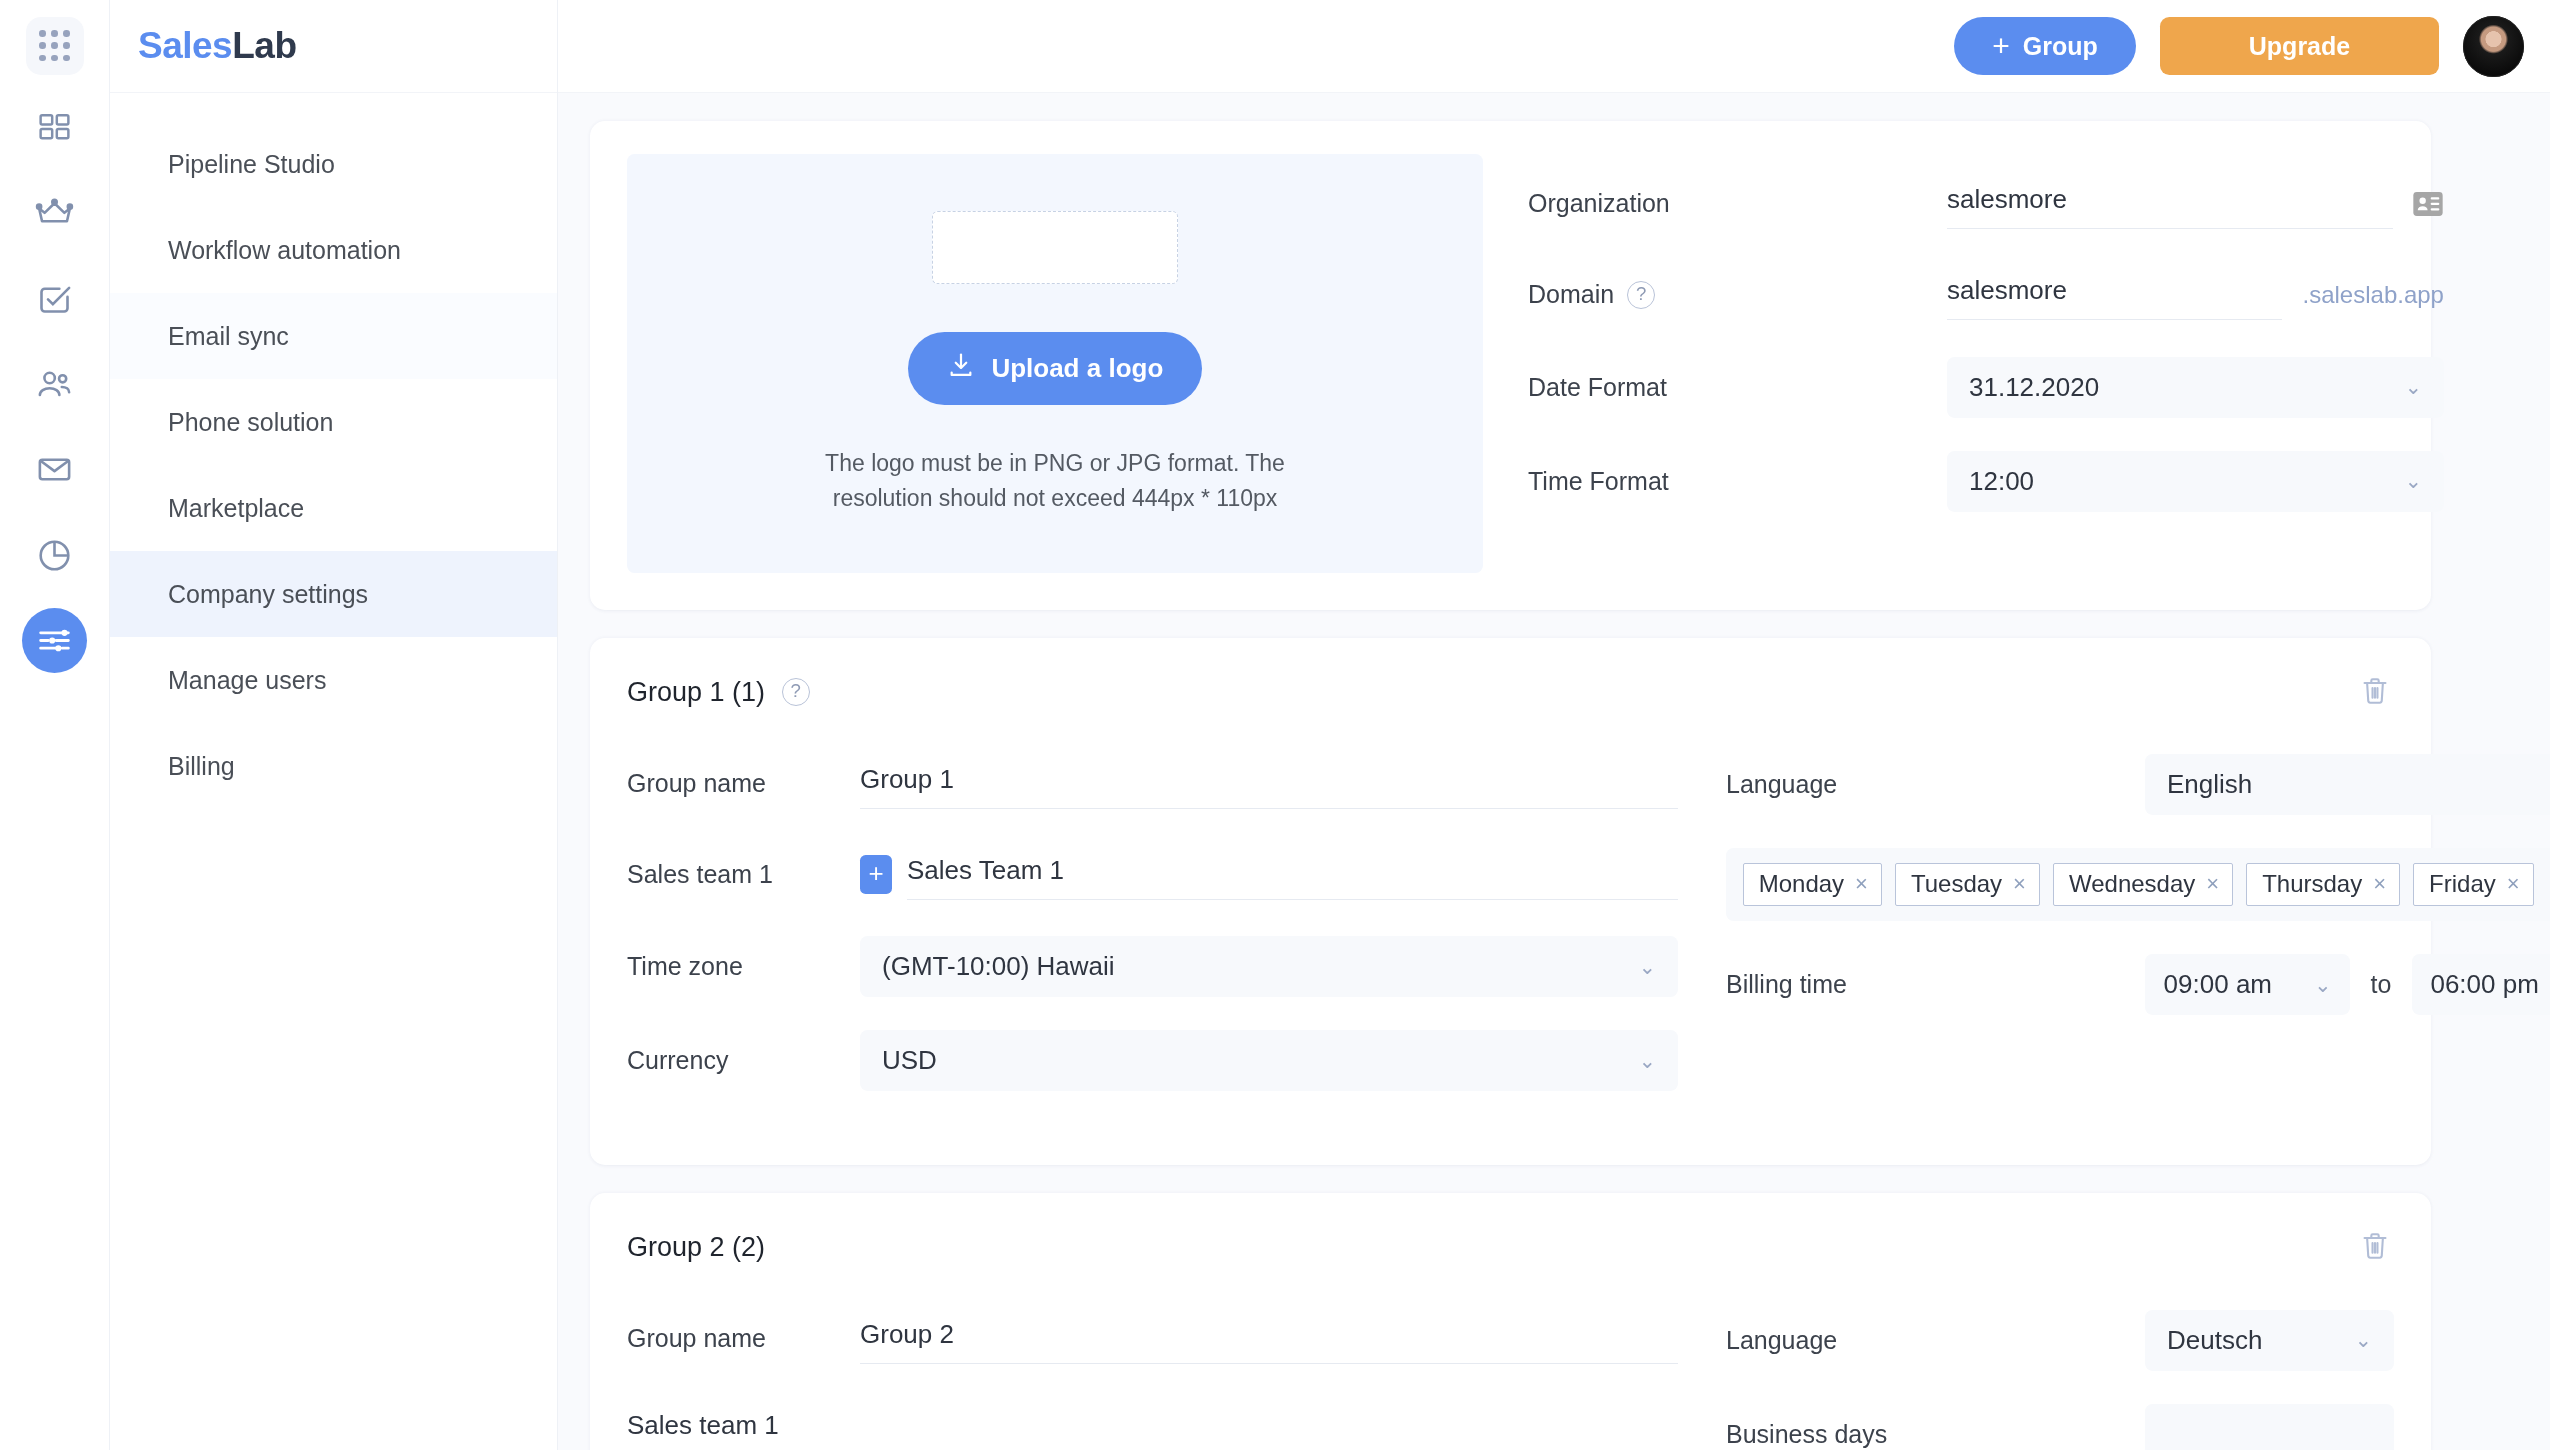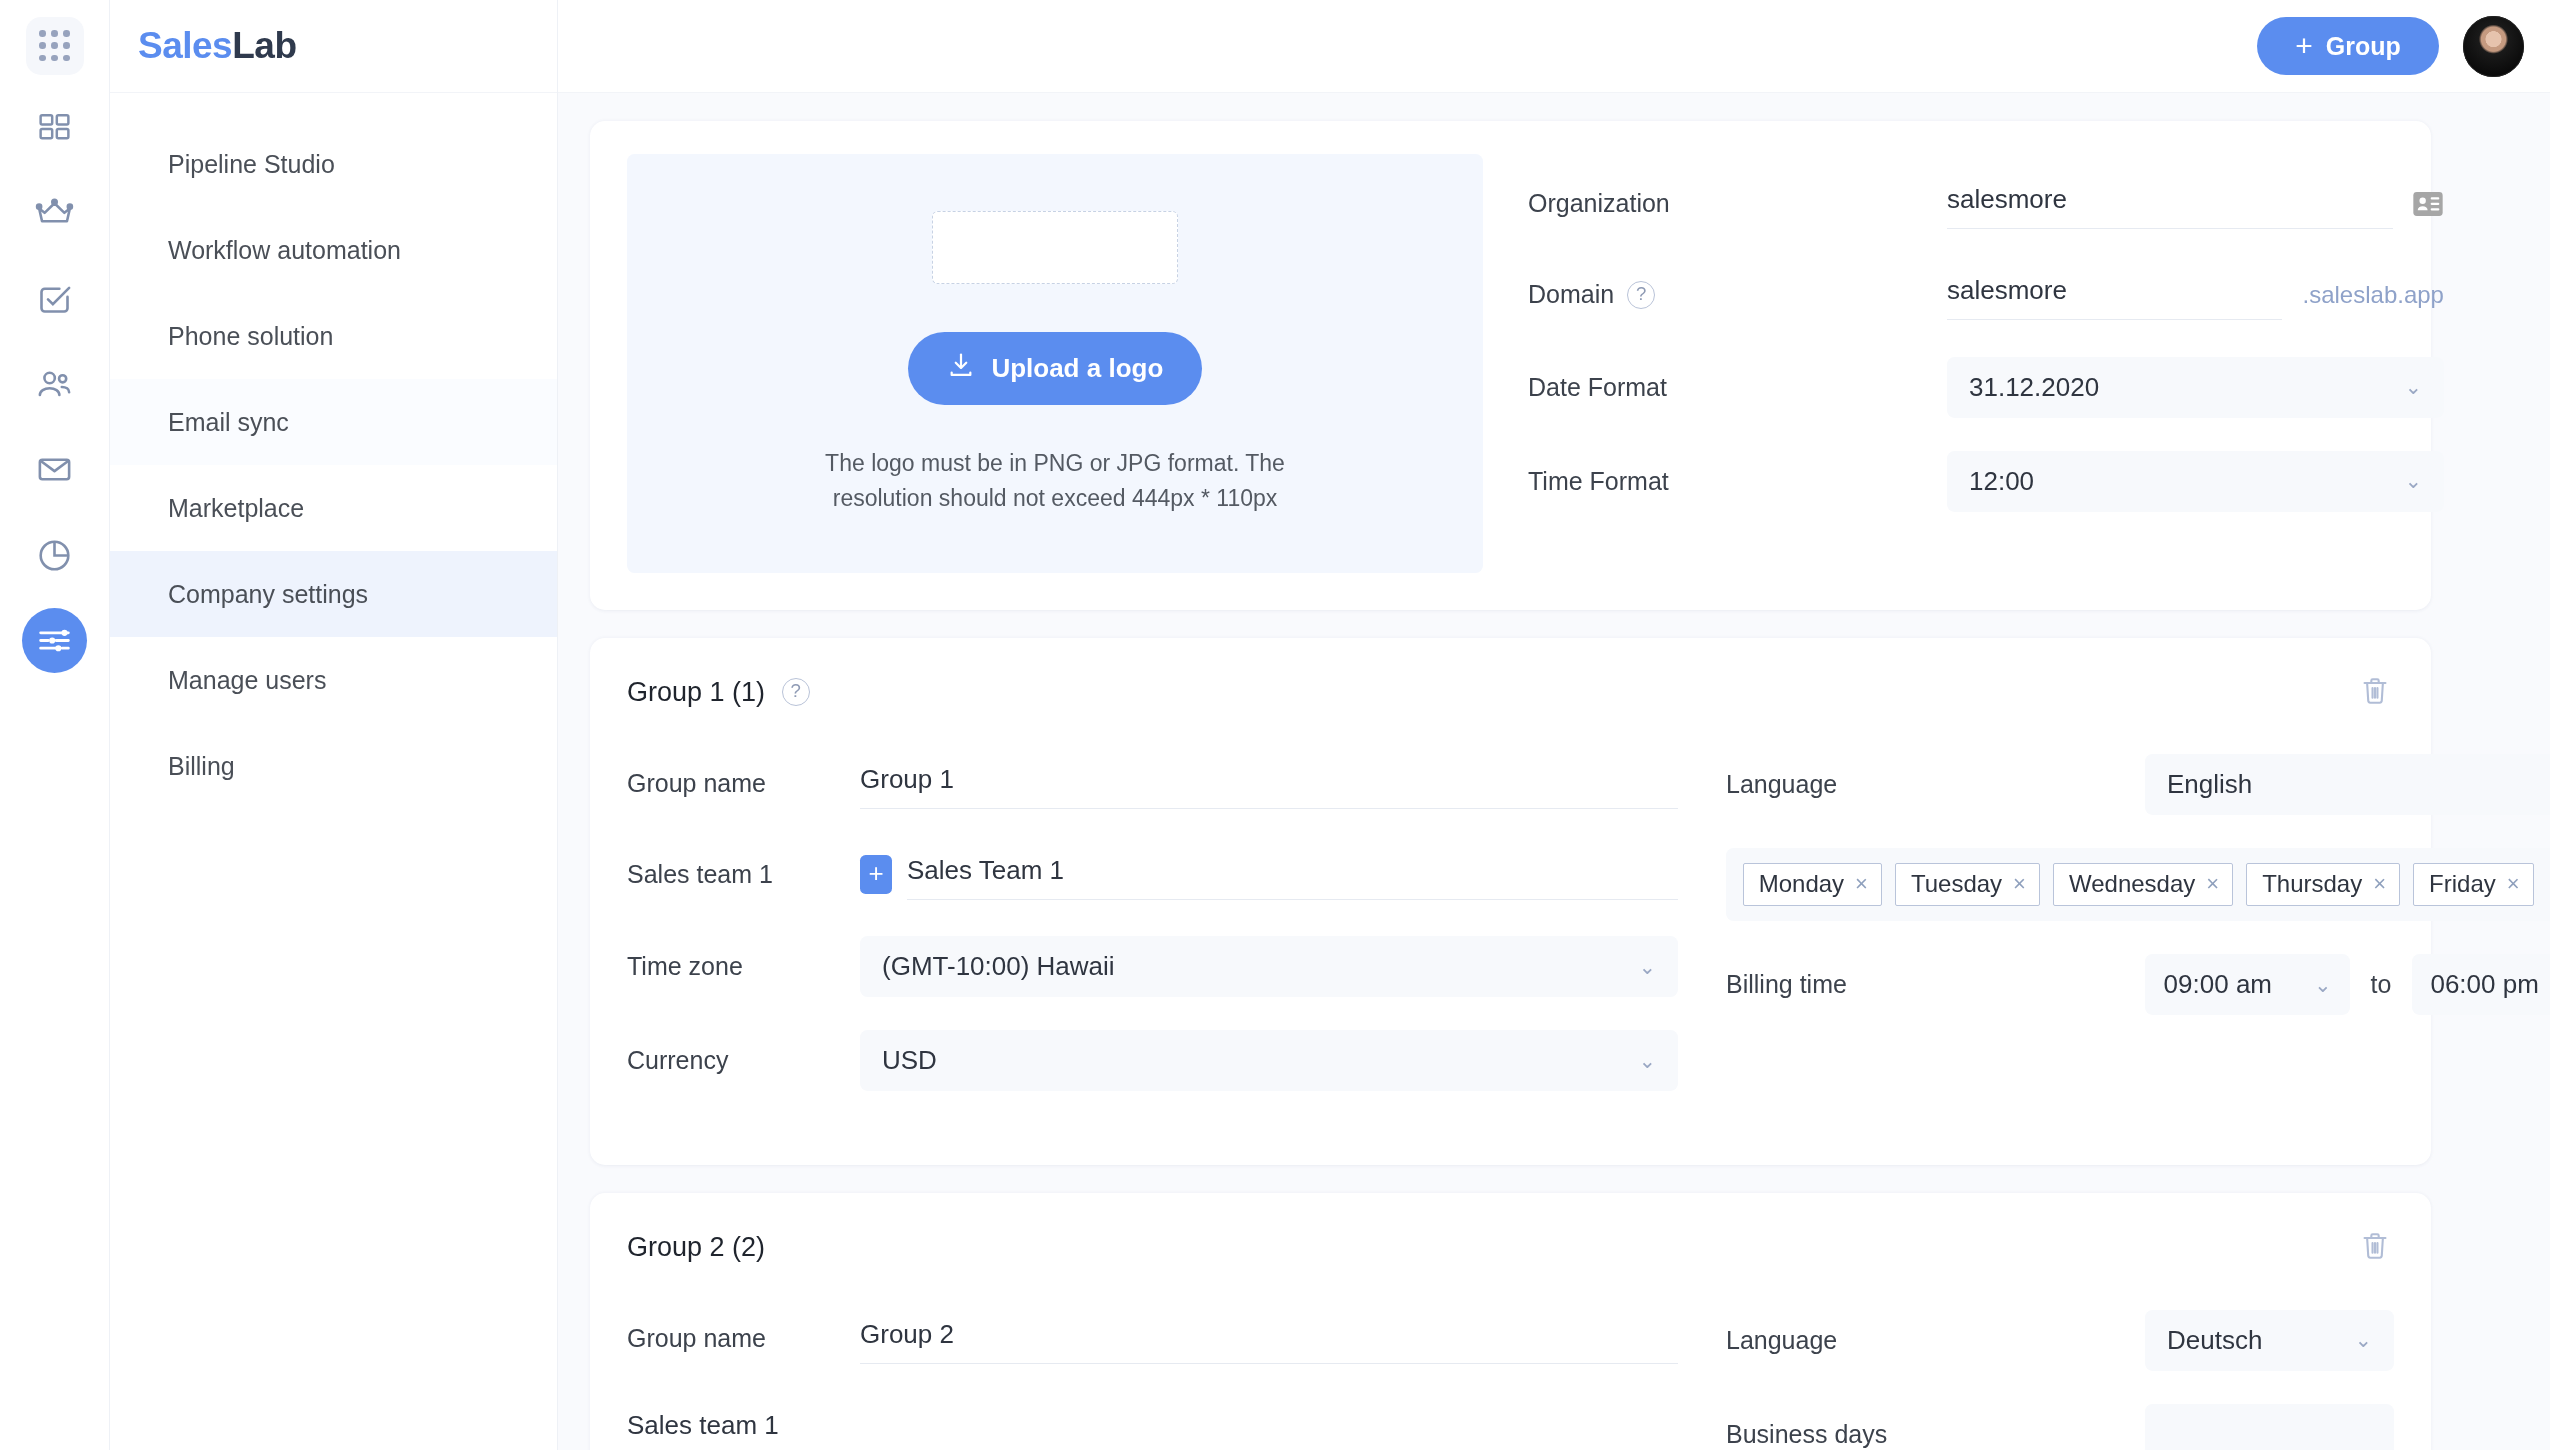--- a/index.html
+++ b/index.html
@@ -295,25 +295,25 @@
         <span class="brand-a">Sales</span><span class="brand-b">Lab</span>
       </div>
     </div>
     <div class="nav-list">
       <div class="nav-item">
           <span>Pipeline Studio</span>
         </div>
       <div class="nav-item">
           <span>Workflow automation</span>
         </div>
+      <div class="nav-item hover">
+          <span>Email sync</span>
+        </div>
       <div class="nav-item">
           <span>Phone solution</span>
-        </div>
-      <div class="nav-item hover">
-          <span>Email sync</span>
         </div>
       <div class="nav-item">
           <span>Marketplace</span>
         </div>
       <div class="nav-item active">
           <span>Company settings</span>
         </div>
       <div class="nav-item">
           <span>Manage users</span>
         </div>
@@ -323,20 +323,21 @@
     </div>
   </div>
 
   <div class="main">
 
     <div class="topbar">
       <button class="btn-group">
         <span class="plus">+</span>
         <span>Group</span>
       </button>
+      <button class="btn-upgrade">Upgrade</button>
       <div class="avatar"></div>
     </div>
 
     <div class="scroll-area">
 
       <div class="card card-org">
 
         <div class="logo-box">
           <div class="logo-dashed"></div>
           <button class="btn-upload">

